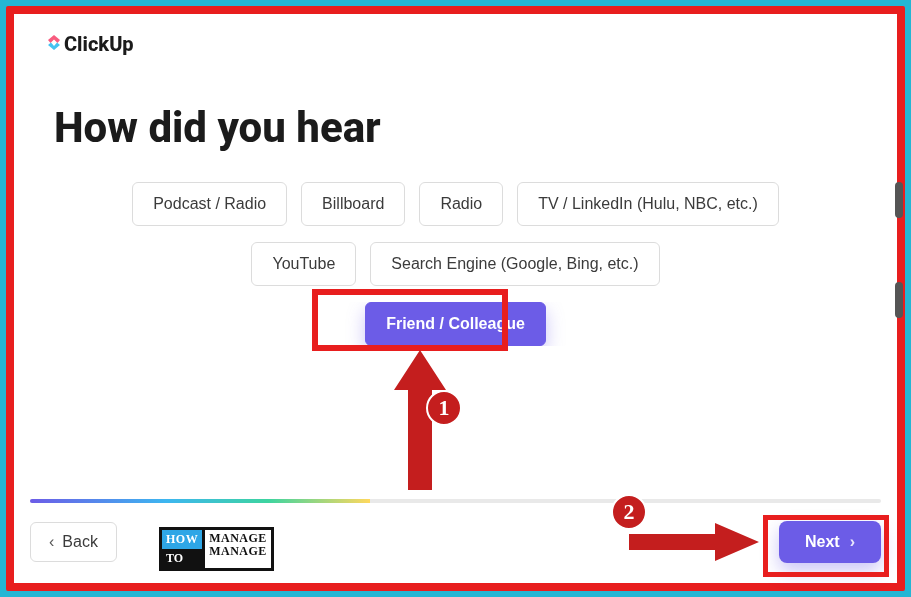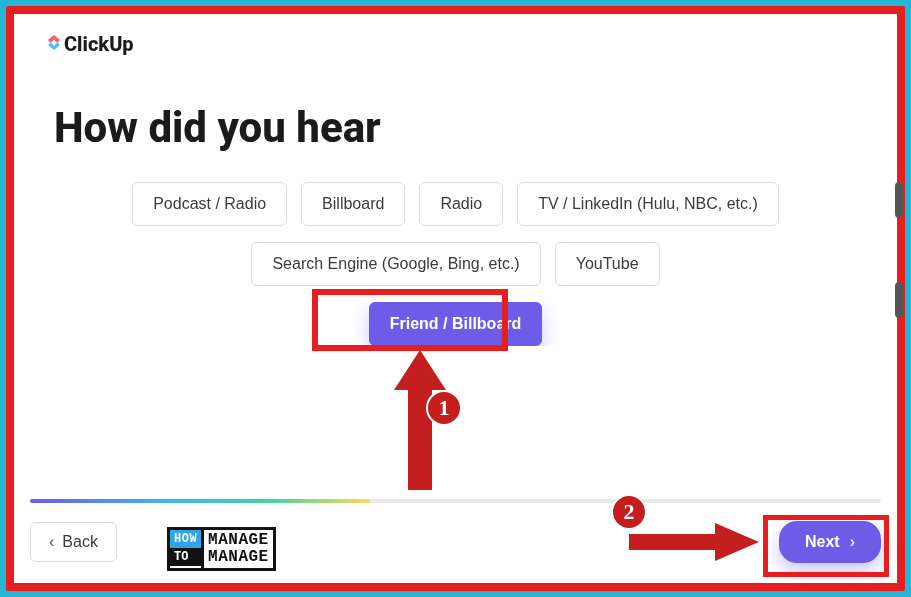--- a/index.html
+++ b/index.html
@@ -147,21 +147,21 @@
       color: #3b3b3b;
       cursor: pointer;
       display: inline-flex;
       align-items: center;
       gap: 8px;
     }
     .next-btn {
       border: none;
       background: #6c5ce7;
       color: #fff;
-      border-radius: 18px;
+      border-radius: 8px;
       padding: 12px 26px;
       font-size: 16px;
       font-weight: 600;
       cursor: pointer;
       display: inline-flex;
       align-items: center;
       gap: 10px;
       box-shadow: 0 8px 18px rgba(108,92,231,.35);
     }
     .hl-next {
@@ -175,25 +175,25 @@
       position: absolute;
       bottom: 20px;
       right: 138px;
       width: 130px;
       height: 42px;
       pointer-events: none;
     }
     .arrow2 svg { width: 100%; height: 100%; }
     .watermark {
       position: absolute;
-      bottom: 12px; left: 153px;
+      bottom: 12px; left: 145px;
       display: flex;
       background: #fff;
       border: 3px solid #111;
-      font-family: Liberation Mono, monospace;
+      font-family: Liberation Serif, serif;
     }
     .wm-left {
       display: flex;
       flex-direction: column;
       align-items: stretch;
     }
     .wm-how {
       background: #2ea6e6;
       color: #fff;
       font-weight: 800;
@@ -209,21 +209,21 @@
       padding: 2px 4px;
     }
     .wm-right {
       display: flex;
       flex-direction: column;
       padding: 2px 4px;
       border-left: 3px solid #111;
     }
     .wm-right span {
       font-weight: 900;
-      font-size: 16px;
+      font-size: 12px;
       color: #111;
       line-height: 1.05;
       letter-spacing: .5px;
     }
     .scroll-stub {
       position: absolute;
       right: -6px;
       width: 8px;
       background: #555;
       border-radius: 4px;
@@ -255,26 +255,26 @@
     </div>
 
     <div class="options-row row1">
       <button class="opt">Podcast / Radio</button>
       <button class="opt">Billboard</button>
       <button class="opt">Radio</button>
       <button class="opt">TV / LinkedIn (Hulu, NBC, etc.)</button>
     </div>
 
     <div class="options-row row2">
+      <button class="opt">YouTube</button>
       <button class="opt">Search Engine (Google, Bing, etc.)</button>
-      <button class="opt">YouTube</button>
     </div>
 
     <div class="options-row row3">
-      <button class="opt selected">Friend / Billboard</button>
+      <button class="opt selected">Friend / Colleague</button>
     </div>
 
     <div class="selected-highlight hl-friend"></div>
 
     <div class="arrow1">
       <svg viewBox="0 0 60 140">
         <polygon points="30,0 56,40 42,40 42,140 18,140 18,40 4,40" fill="#c41e1e"></polygon>
       </svg>
     </div>
     <div class="badge b1">

